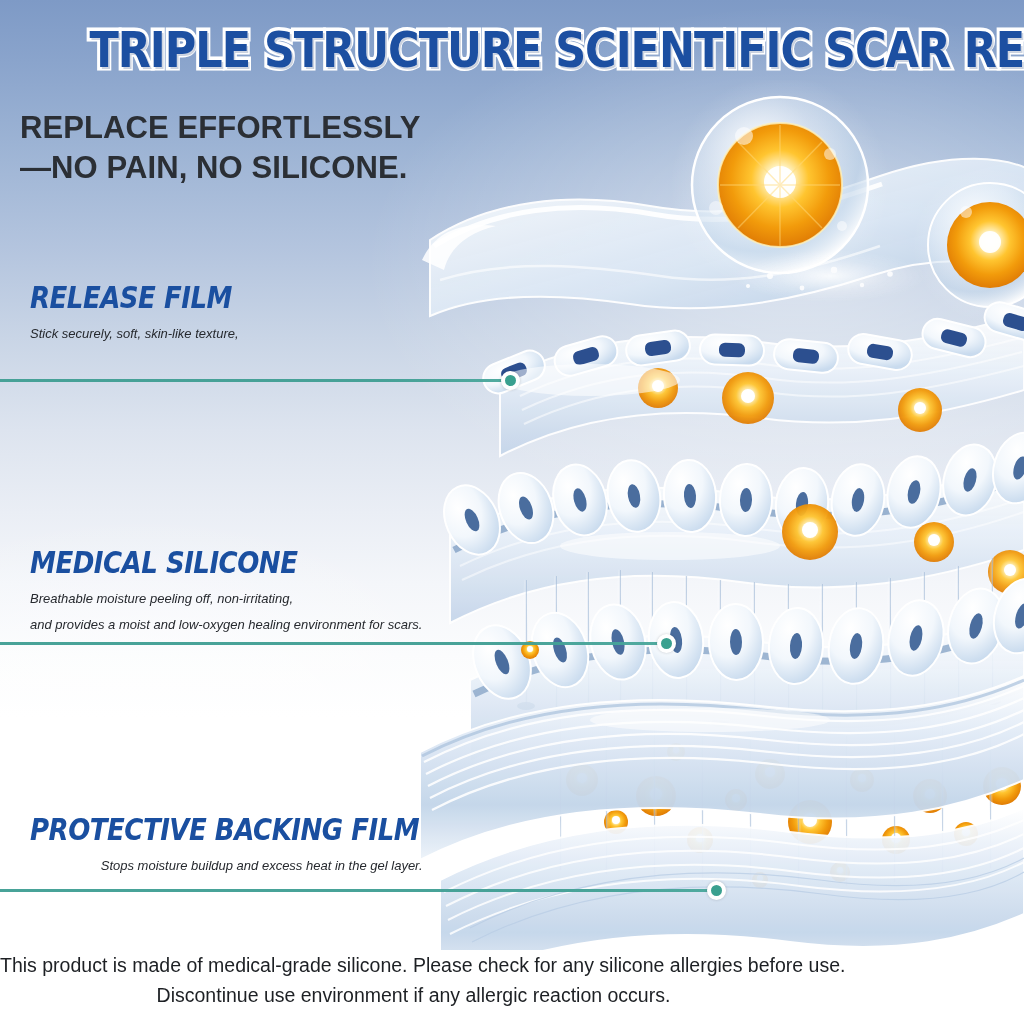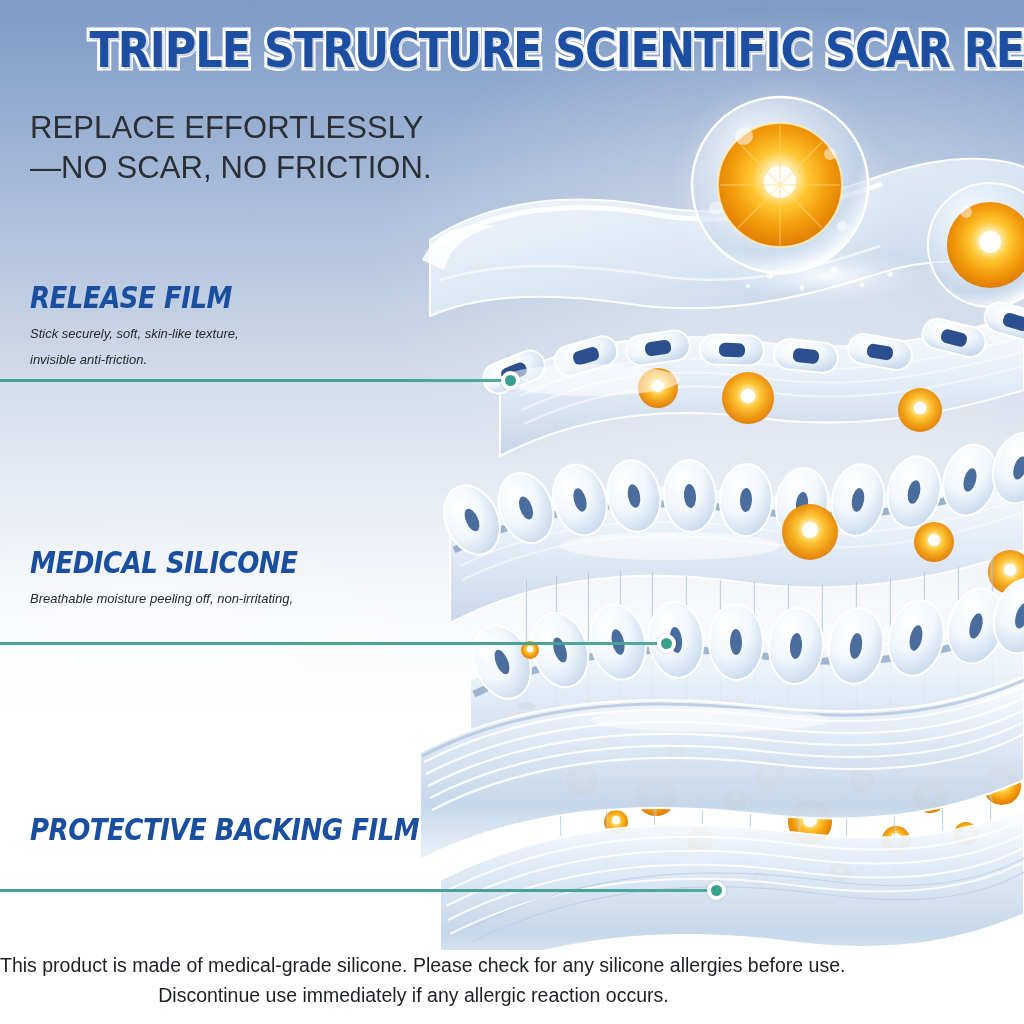--- a/index.html
+++ b/index.html
@@ -60,27 +60,27 @@
     paint-order: stroke fill;
     -webkit-text-stroke: 7px #ffffff;
     text-shadow:
       0 0 1px #ffffff,
       2px 2px 0 rgba(20,50,110,0.22);
   }
 
   
   .subtitle {
     position: absolute;
-    left: 30px;
+    left: 20px;
     top: 108px;
     width: 470px;
     font-family: "Liberation Sans", sans-serif;
     font-size: 31px;
     line-height: 40px;
-    font-weight: 400;
+    font-weight: 700;
     color: #2b2f35;
     letter-spacing: 0.1px;
   }
   .subtitle div { white-space: nowrap; }
 
   
   .feature {
     position: absolute;
     left: 30px;
     font-style: italic;
@@ -575,42 +575,43 @@
       </g>
     </svg>
   </div>
 
   <div class="title-wrap">
     <span class="title">TRIPLE STRUCTURE SCIENTIFIC SCAR REMOVAL</span>
   </div>
 
   <div class="subtitle">
     <div>REPLACE EFFORTLESSLY</div>
-    <div>—NO SCAR, NO FRICTION.</div>
+    <div>—NO PAIN, NO SILICONE.</div>
   </div>
 
   <div class="feature" style="top:280px;">
     <div class="feature-title">RELEASE FILM</div>
     <div class="feature-desc">Stick securely, soft, skin-like texture,</div>
-    <div class="feature-desc">invisible anti-friction.</div>
   </div>
   <div class="connector" style="left:0px; top:379px; width:512px;"></div>
   <div class="connector-dot" style="left:501px; top:371px;"></div>
 
   <div class="feature" style="top:545px;">
     <div class="feature-title">MEDICAL SILICONE</div>
     <div class="feature-desc">Breathable moisture peeling off, non-irritating,</div>
+    <div class="feature-desc">and provides a moist and low-oxygen healing environment for scars.</div>
   </div>
   <div class="connector" style="left:0px; top:642px; width:668px;"></div>
   <div class="connector-dot" style="left:657px; top:634px;"></div>
 
   <div class="feature" style="top:812px;text-align:center;">
     <div class="feature-title">PROTECTIVE BACKING FILM</div>
+    <div class="feature-desc">Stops moisture buildup and excess heat in the gel layer.</div>
   </div>
   <div class="connector" style="left:0px; top:889px; width:718px;"></div>
   <div class="connector-dot" style="left:707px; top:881px;"></div>
 
   <div class="footer">
     <div>This product is made of medical-grade silicone. Please check for any silicone allergies before use.</div>
-    <div>Discontinue use immediately if any allergic reaction occurs.</div>
+    <div>Discontinue use environment if any allergic reaction occurs.</div>
   </div>
 
 </div>
 
 </body></html>

